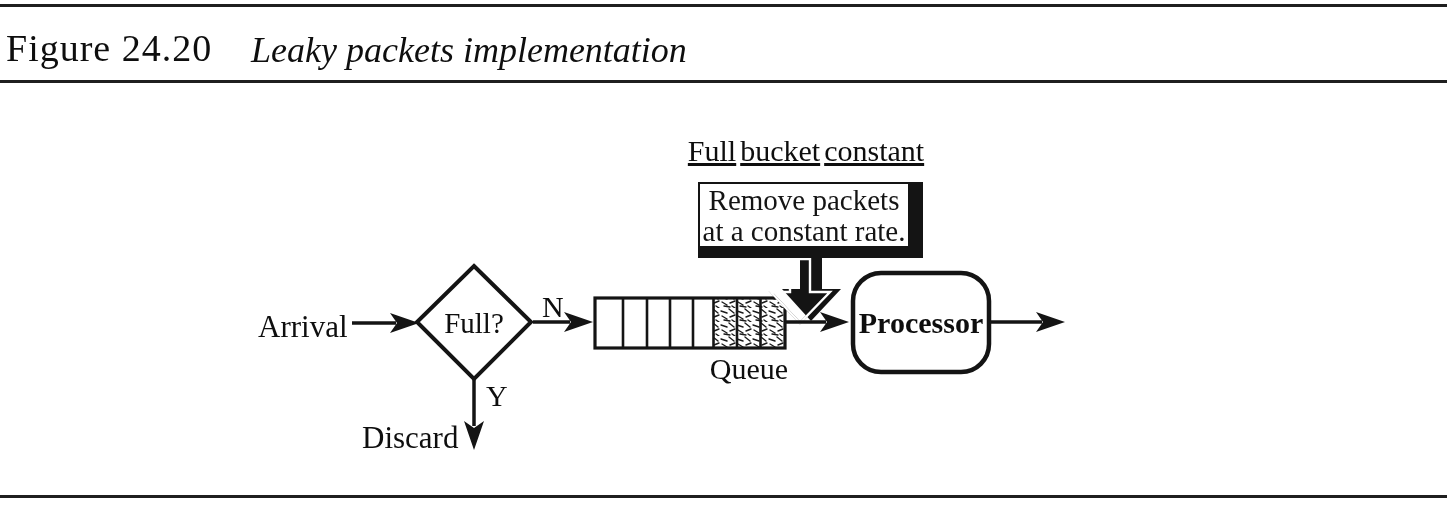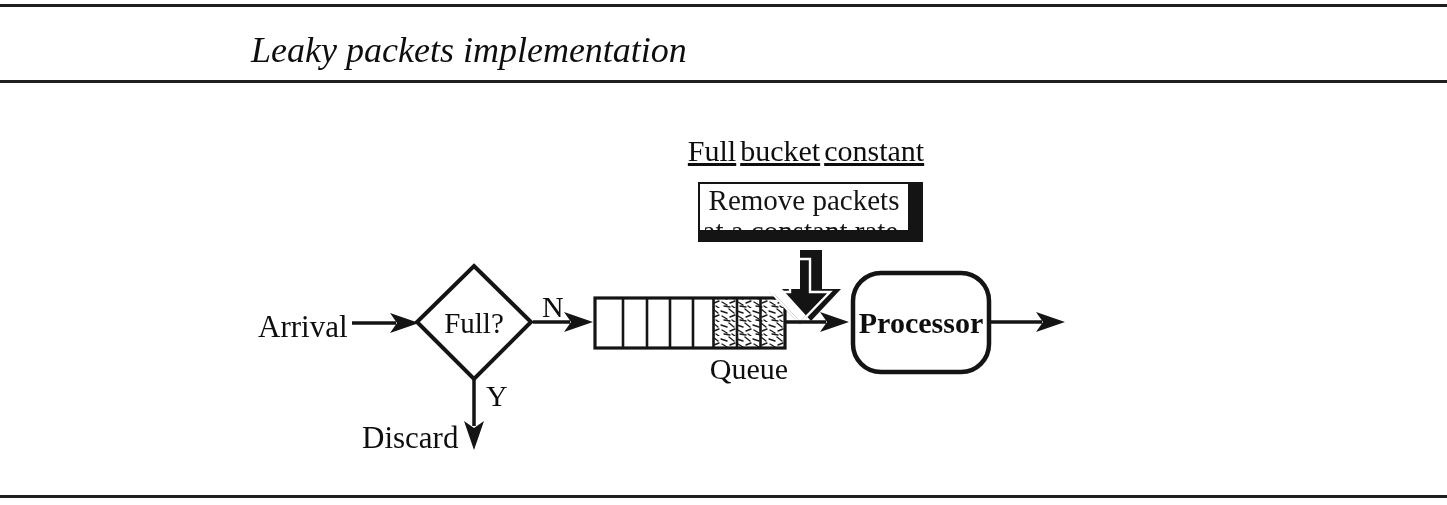--- a/index.html
+++ b/index.html
@@ -5,21 +5,21 @@
   html,body{margin:0;padding:0;background:#ffffff;}
   #page{position:relative;width:1447px;height:505px;background:#ffffff;overflow:hidden;
         font-family:"Liberation Serif","DejaVu Serif",serif;color:#141414;}
   .rule{position:absolute;left:0;width:100%;height:3px;background:#1f1f1f;}
   .lbl{position:absolute;white-space:nowrap;color:#0e0e0e;}
   .fig-label{left:6px;top:26px;font-size:38px;letter-spacing:1px;}
   .fig-title{left:251px;top:29px;font-size:36px;font-style:italic;}
   .algo{left:806px;top:134px;font-size:30px;transform:translateX(-50%);}
   .algo span{text-decoration:underline;}
   .algo span + span{margin-left:4px;text-decoration:underline;}
-  .callout{position:absolute;left:698px;top:182px;width:225px;height:60px;box-sizing:border-box;
+  .callout{position:absolute;left:698px;top:182px;width:225px;height:76px;box-sizing:border-box;
            border:2px solid #141414;border-right-width:15px;border-bottom-width:12px;
            background:#ffffff;text-align:center;font-size:29px;line-height:31px;padding-top:1px;}
   .t-arrival{left:258px;top:309px;font-size:31px;}
   .t-full{left:474px;top:323px;font-size:29px;transform:translate(-50%,-50%);}
   .t-n{left:542px;top:290px;font-size:30px;}
   .t-y{left:486px;top:379px;font-size:30px;}
   .t-discard{left:362px;top:420px;font-size:31px;}
   .t-queue{left:701px;top:352px;font-size:30px;font-weight:normal;transform:translateX(-50%);margin-left:48px;}
   .t-processor{left:921px;top:323px;font-size:30px;font-weight:bold;transform:translate(-50%,-50%);}
   .t-departure{left:1077px;top:307px;font-size:31px;}
@@ -89,20 +89,21 @@
     <g>
       <rect x="853" y="273" width="136" height="99" rx="28" ry="28" fill="#ffffff" stroke="#141414" stroke-width="4.5"></rect>
     </g>
 
     <g>
       <line x1="991" y1="322" x2="1042" y2="322" stroke="#141414" stroke-width="3.5"></line>
       <polygon points="1065,322 1036,312 1043,322 1036,332" fill="#141414"></polygon>
     </g>
   </svg>
 
+  <div class="lbl fig-label">Figure 24.20</div>
   <div class="lbl fig-title">Leaky packets implementation</div>
 
   <div class="lbl algo"><span>Full</span><span>bucket</span><span>constant</span></div>
 
   <div class="callout">
     <div>Remove packets</div>
     <div>at a constant rate.</div>
   </div>
 
   <div class="lbl t-arrival">Arrival</div>

